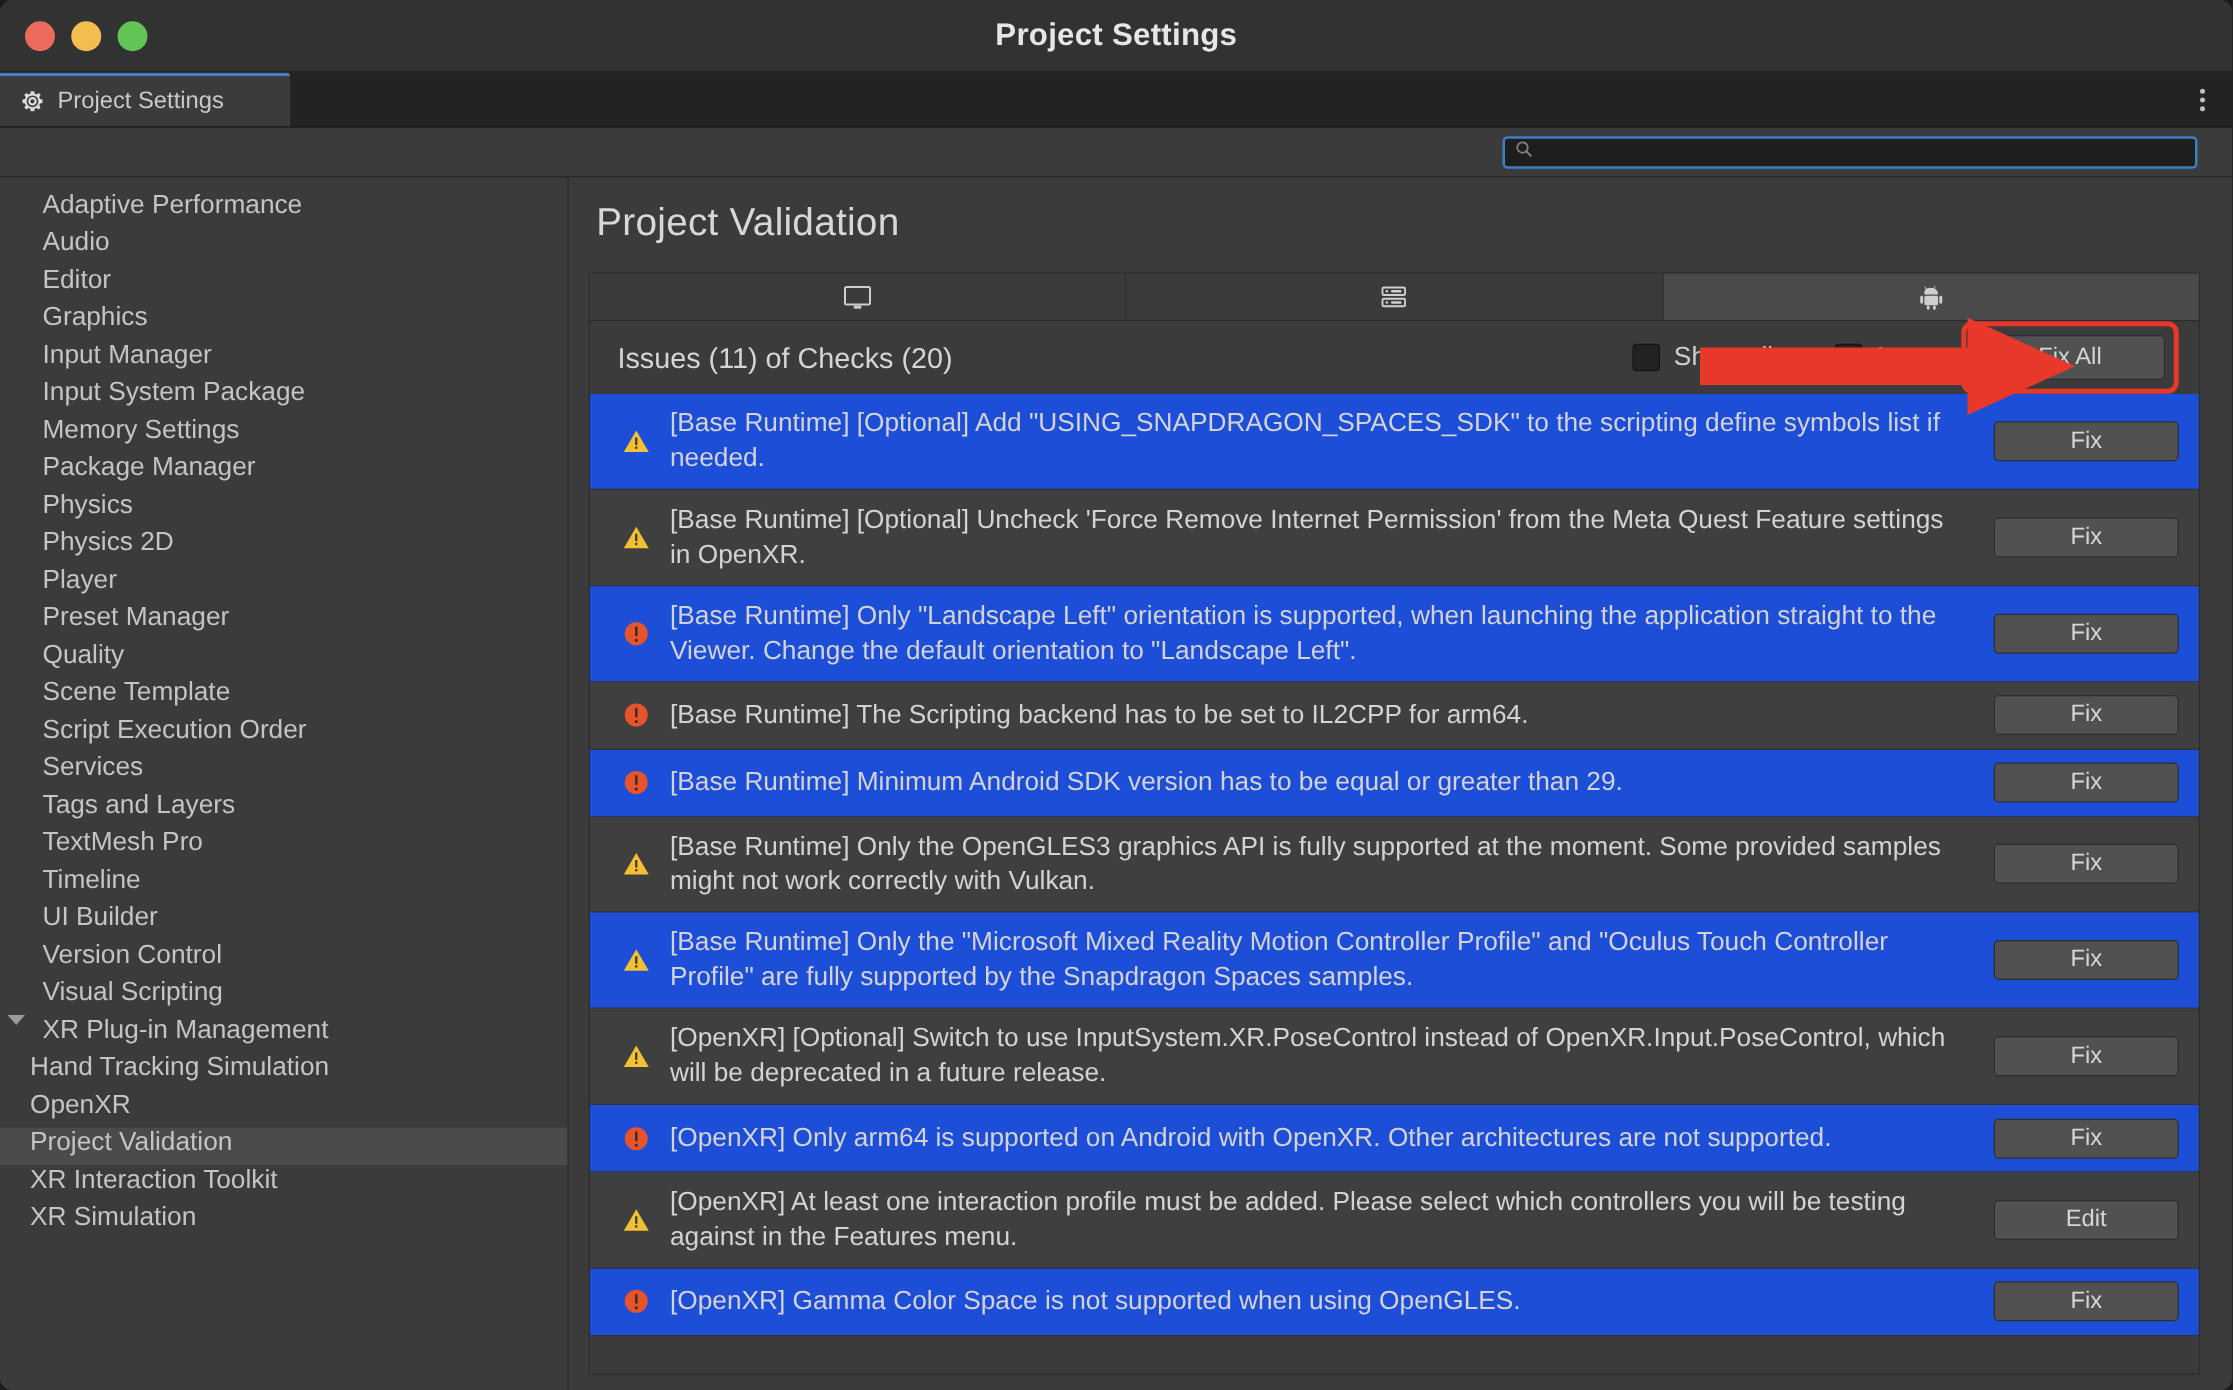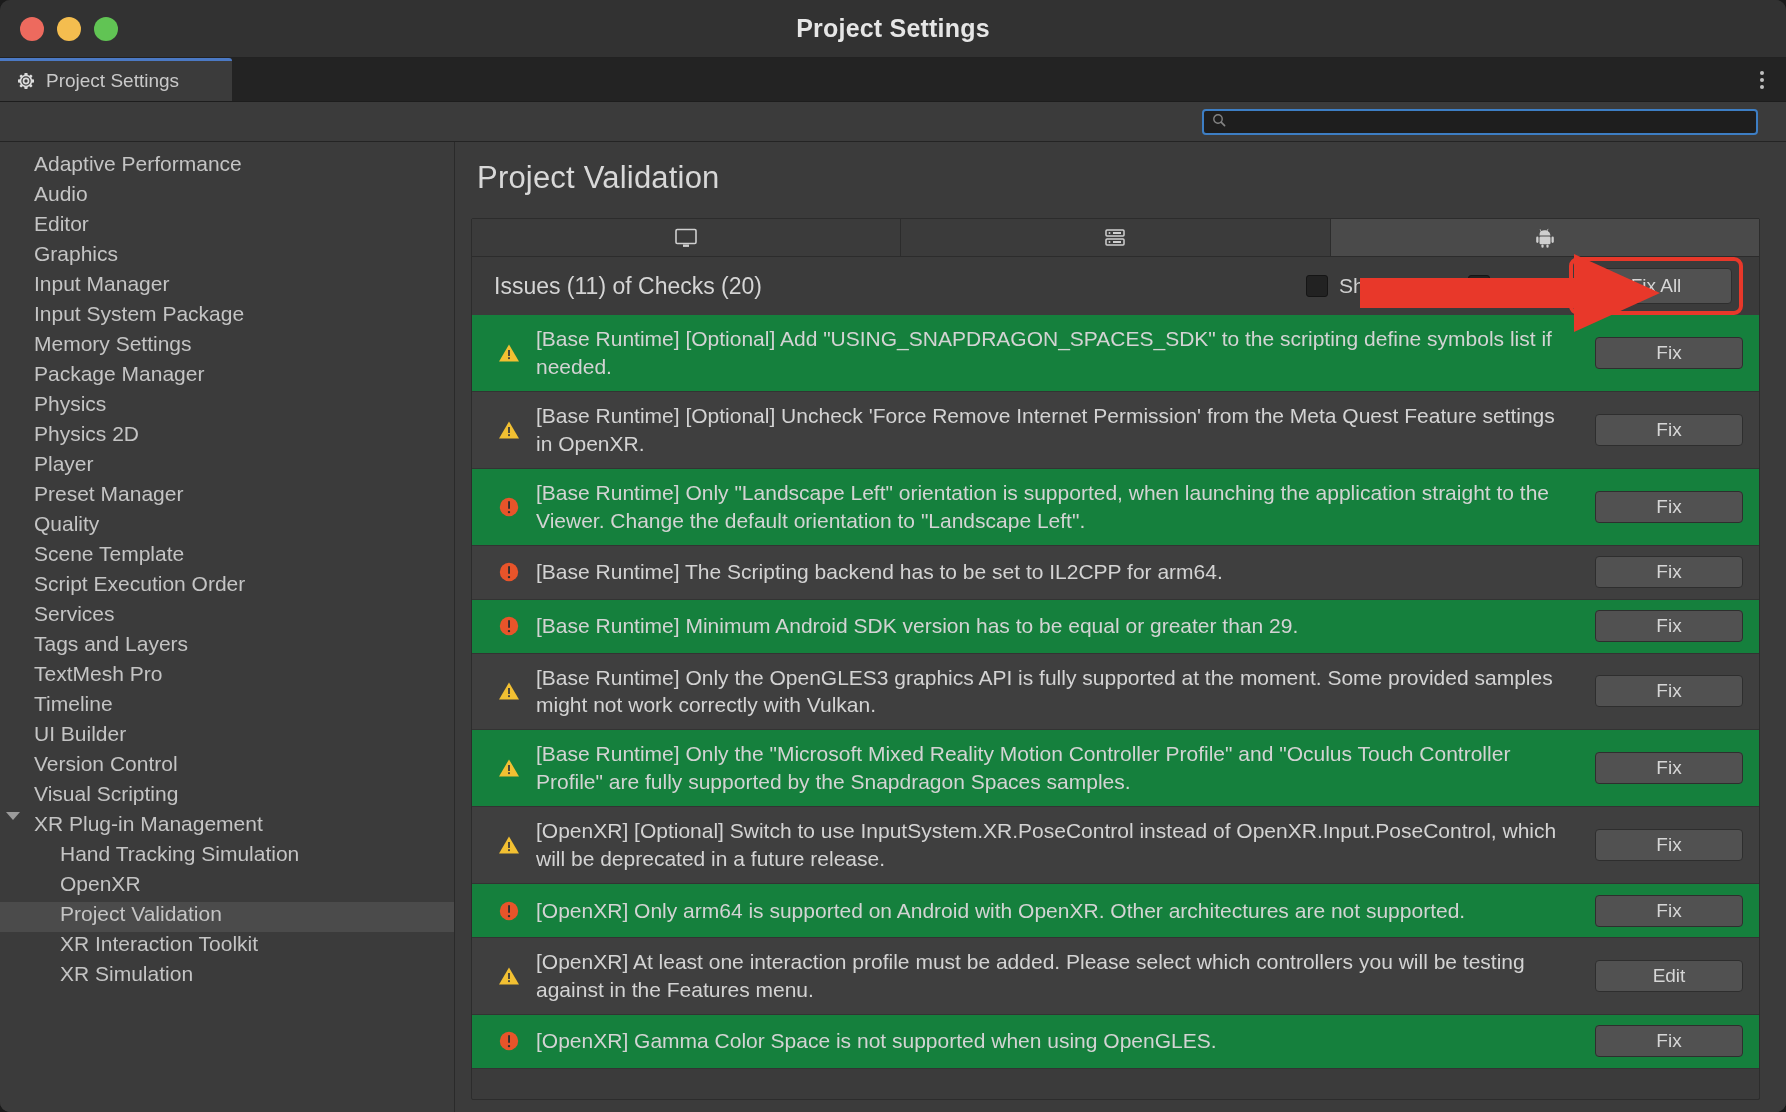--- a/index.html
+++ b/index.html
@@ -145,21 +145,21 @@
   .side-item {
     display: flex;
     align-items: flex-start;
     height: 30px;
     font-size: 21px;
     color: #c4c4c4;
     padding-left: 34px;
     white-space: nowrap;
     cursor: default;
   }
-  .side-item.child { padding-left: 60px; }
+  .side-item.child { padding-left: 24px; }
   .side-item.selected { background: #4b4b4b; }
   .side-item .foldout {
     position: absolute;
     margin-left: -28px;
     width: 0; height: 0;
     border-left: 7px solid transparent;
     border-right: 7px solid transparent;
     border-top: 8px solid #9b9b9b;
   }
 
@@ -262,21 +262,21 @@
   }
   .issue-row {
     display: flex;
     align-items: center;
     padding: 10px 16px 10px 24px;
     gap: 14px;
     border-bottom: 1px solid #333;
     min-height: 54px;
   }
   .issue-row.alt { background: #3f3f3f; }
-  .issue-row.dark { background: #15803d; }
+  .issue-row.dark { background: #1d4ed8; }
   .issue-icon { flex: none; width: 26px; display: flex; justify-content: center; }
   .issue-text {
     flex: 1;
     font-size: 21px;
     line-height: 1.33;
     color: #d3d3d3;
     padding-right: 18px;
   }
   .issue-action { flex: none; }
   .issue-action .btn { min-width: 148px; height: 32px; font-size: 19px; }

